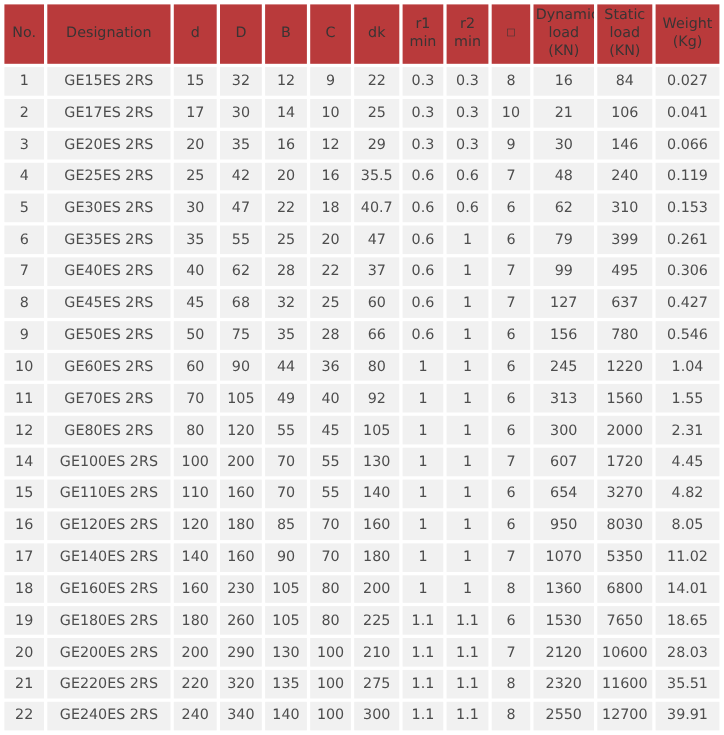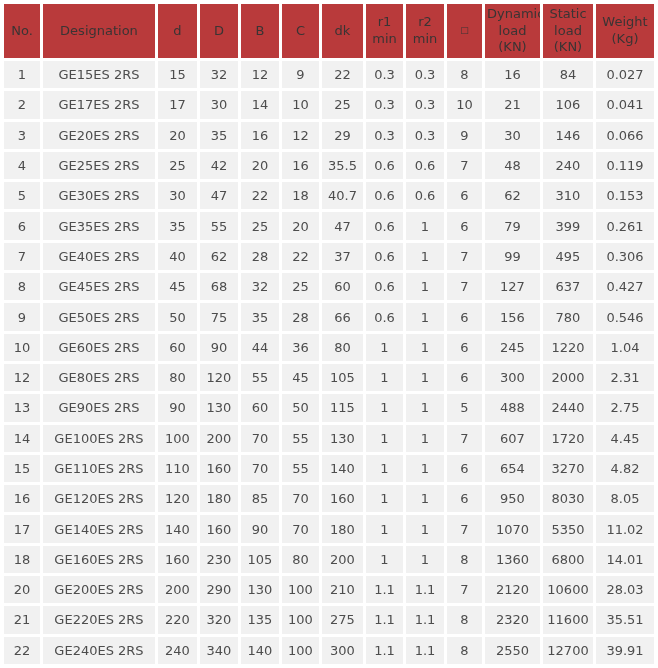--- a/index.html
+++ b/index.html
@@ -226,50 +226,50 @@
         <td>36</td>
         <td>80</td>
         <td>1</td>
         <td>1</td>
         <td>6</td>
         <td>245</td>
         <td>1220</td>
         <td>1.04</td>
       </tr>
       <tr>
+        <td>11</td>
+        <td>GE70ES 2RS</td>
+        <td>70</td>
+        <td>105</td>
+        <td>49</td>
+        <td>40</td>
+        <td>92</td>
+        <td>1</td>
+        <td>1</td>
+        <td>6</td>
+        <td>313</td>
+        <td>1560</td>
+        <td>1.55</td>
+      </tr>
+      <tr>
         <td>12</td>
         <td>GE80ES 2RS</td>
         <td>80</td>
         <td>120</td>
         <td>55</td>
         <td>45</td>
         <td>105</td>
         <td>1</td>
         <td>1</td>
         <td>6</td>
         <td>300</td>
         <td>2000</td>
         <td>2.31</td>
       </tr>
       <tr>
-        <td>13</td>
-        <td>GE90ES 2RS</td>
-        <td>90</td>
-        <td>130</td>
-        <td>60</td>
-        <td>50</td>
-        <td>115</td>
-        <td>1</td>
-        <td>1</td>
-        <td>5</td>
-        <td>488</td>
-        <td>2440</td>
-        <td>2.75</td>
-      </tr>
-      <tr>
         <td>14</td>
         <td>GE100ES 2RS</td>
         <td>100</td>
         <td>200</td>
         <td>70</td>
         <td>55</td>
         <td>130</td>
         <td>1</td>
         <td>1</td>
         <td>7</td>
@@ -331,20 +331,35 @@
         <td>80</td>
         <td>200</td>
         <td>1</td>
         <td>1</td>
         <td>8</td>
         <td>1360</td>
         <td>6800</td>
         <td>14.01</td>
       </tr>
       <tr>
+        <td>19</td>
+        <td>GE180ES 2RS</td>
+        <td>180</td>
+        <td>260</td>
+        <td>105</td>
+        <td>80</td>
+        <td>225</td>
+        <td>1.1</td>
+        <td>1.1</td>
+        <td>6</td>
+        <td>1530</td>
+        <td>7650</td>
+        <td>18.65</td>
+      </tr>
+      <tr>
         <td>20</td>
         <td>GE200ES 2RS</td>
         <td>200</td>
         <td>290</td>
         <td>130</td>
         <td>100</td>
         <td>210</td>
         <td>1.1</td>
         <td>1.1</td>
         <td>7</td>

